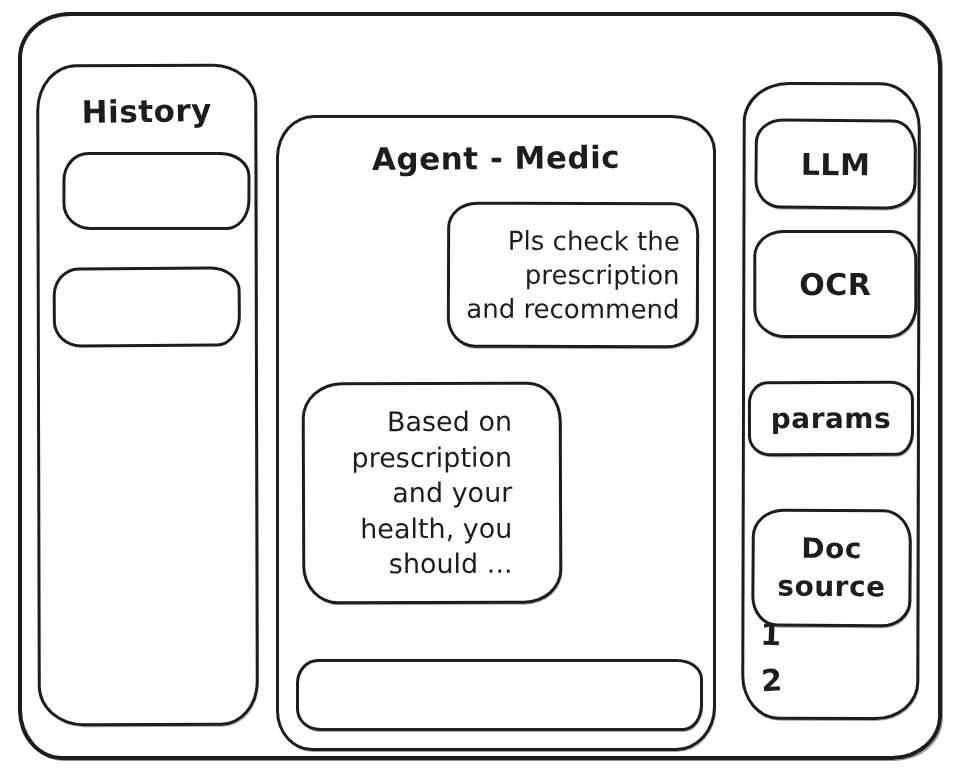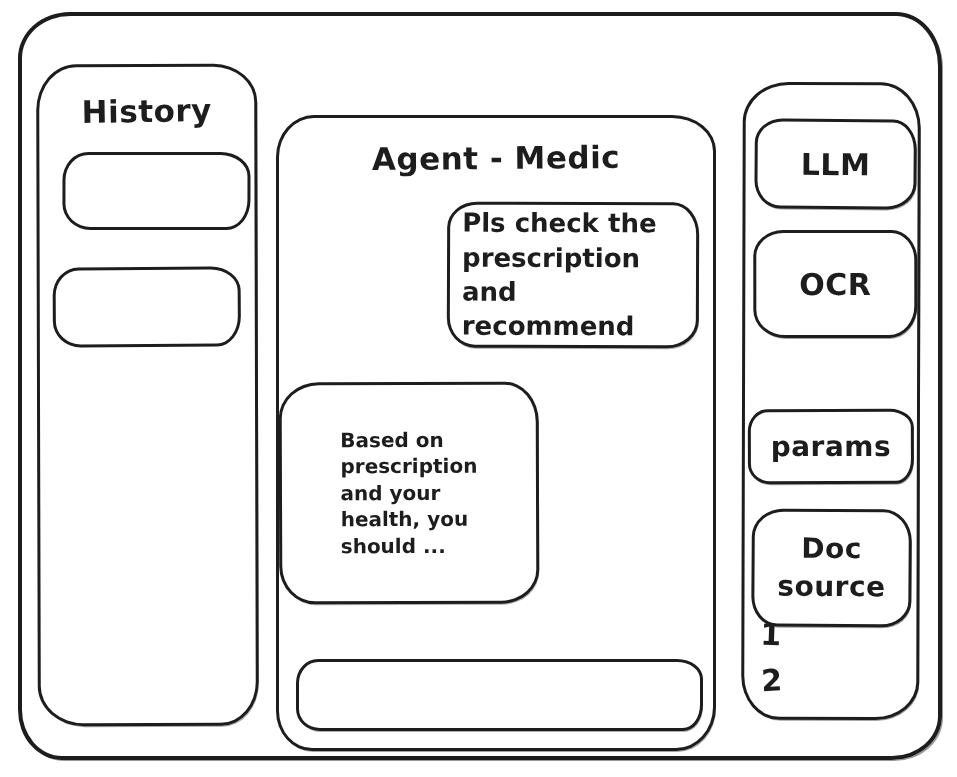--- a/index.html
+++ b/index.html
@@ -62,34 +62,34 @@
     border-radius:26px 30px 24px 28px / 28px 24px 30px 26px;
   }
   .hi1 { left:23px; top:85px; width:188px; height:78px; transform:rotate(.2deg); }
   .hi2 { left:13px; top:200px; width:188px; height:80px; transform:rotate(-.25deg); }
   
   .bubble {
     position:absolute;
     border:3px solid var(--ink);
     background:var(--background);
     display:flex; align-items:center; justify-content:center;
-    text-align:left;
+    text-align:right;
     white-space:pre-line;
-    font-size:26px; font-weight:bold; line-height:1.32;
+    font-size:26px; font-weight:normal; line-height:1.32;
     padding:0 12px;
     box-shadow:1px 2px 0 -1px rgba(29,29,29,.35);
   }
   .user {
     right:14px; top:84px; width:252px; height:146px;
     border-radius:30px 26px 32px 28px / 26px 32px 28px 30px;
     transform:rotate(.2deg);
   }
   .assistant {
-    left:0; top:264px; width:260px; height:222px;
-    font-size:20px;
+    left:23px; top:264px; width:260px; height:222px;
+    font-size:27px;
     border-radius:40px 34px 38px 36px / 36px 40px 34px 38px;
     transform:rotate(-.2deg);
   }
   
   .chat-input {
     position:absolute; left:17px; top:541px;
     width:407px; height:72px;
     border:3px solid var(--ink);
     background:var(--background);
     border-radius:22px 26px 20px 24px / 24px 20px 26px 22px;
@@ -114,21 +114,21 @@
     left:9px; top:34px; width:162px; height:90px;
     border-radius:28px 24px 30px 26px / 24px 30px 26px 28px;
     transform:rotate(.3deg);
   }
   .ocr {
     left:8px; top:145px; width:164px; height:108px;
     border-radius:30px 26px 28px 32px / 26px 30px 32px 28px;
     transform:rotate(-.2deg);
   }
   .params {
-    left:3px; top:324px; width:166px; height:75px;
+    left:3px; top:296px; width:166px; height:75px;
     font-size:28px;
     border-radius:20px 24px 18px 22px / 22px 18px 24px 20px;
     transform:rotate(-.3deg);
   }
   .docsource {
     left:7px; top:424px; width:160px; height:118px;
     font-size:28px; line-height:1.35;
     white-space:pre-line;
     border-radius:32px 28px 30px 26px / 28px 32px 26px 30px;
     transform:rotate(.25deg);

